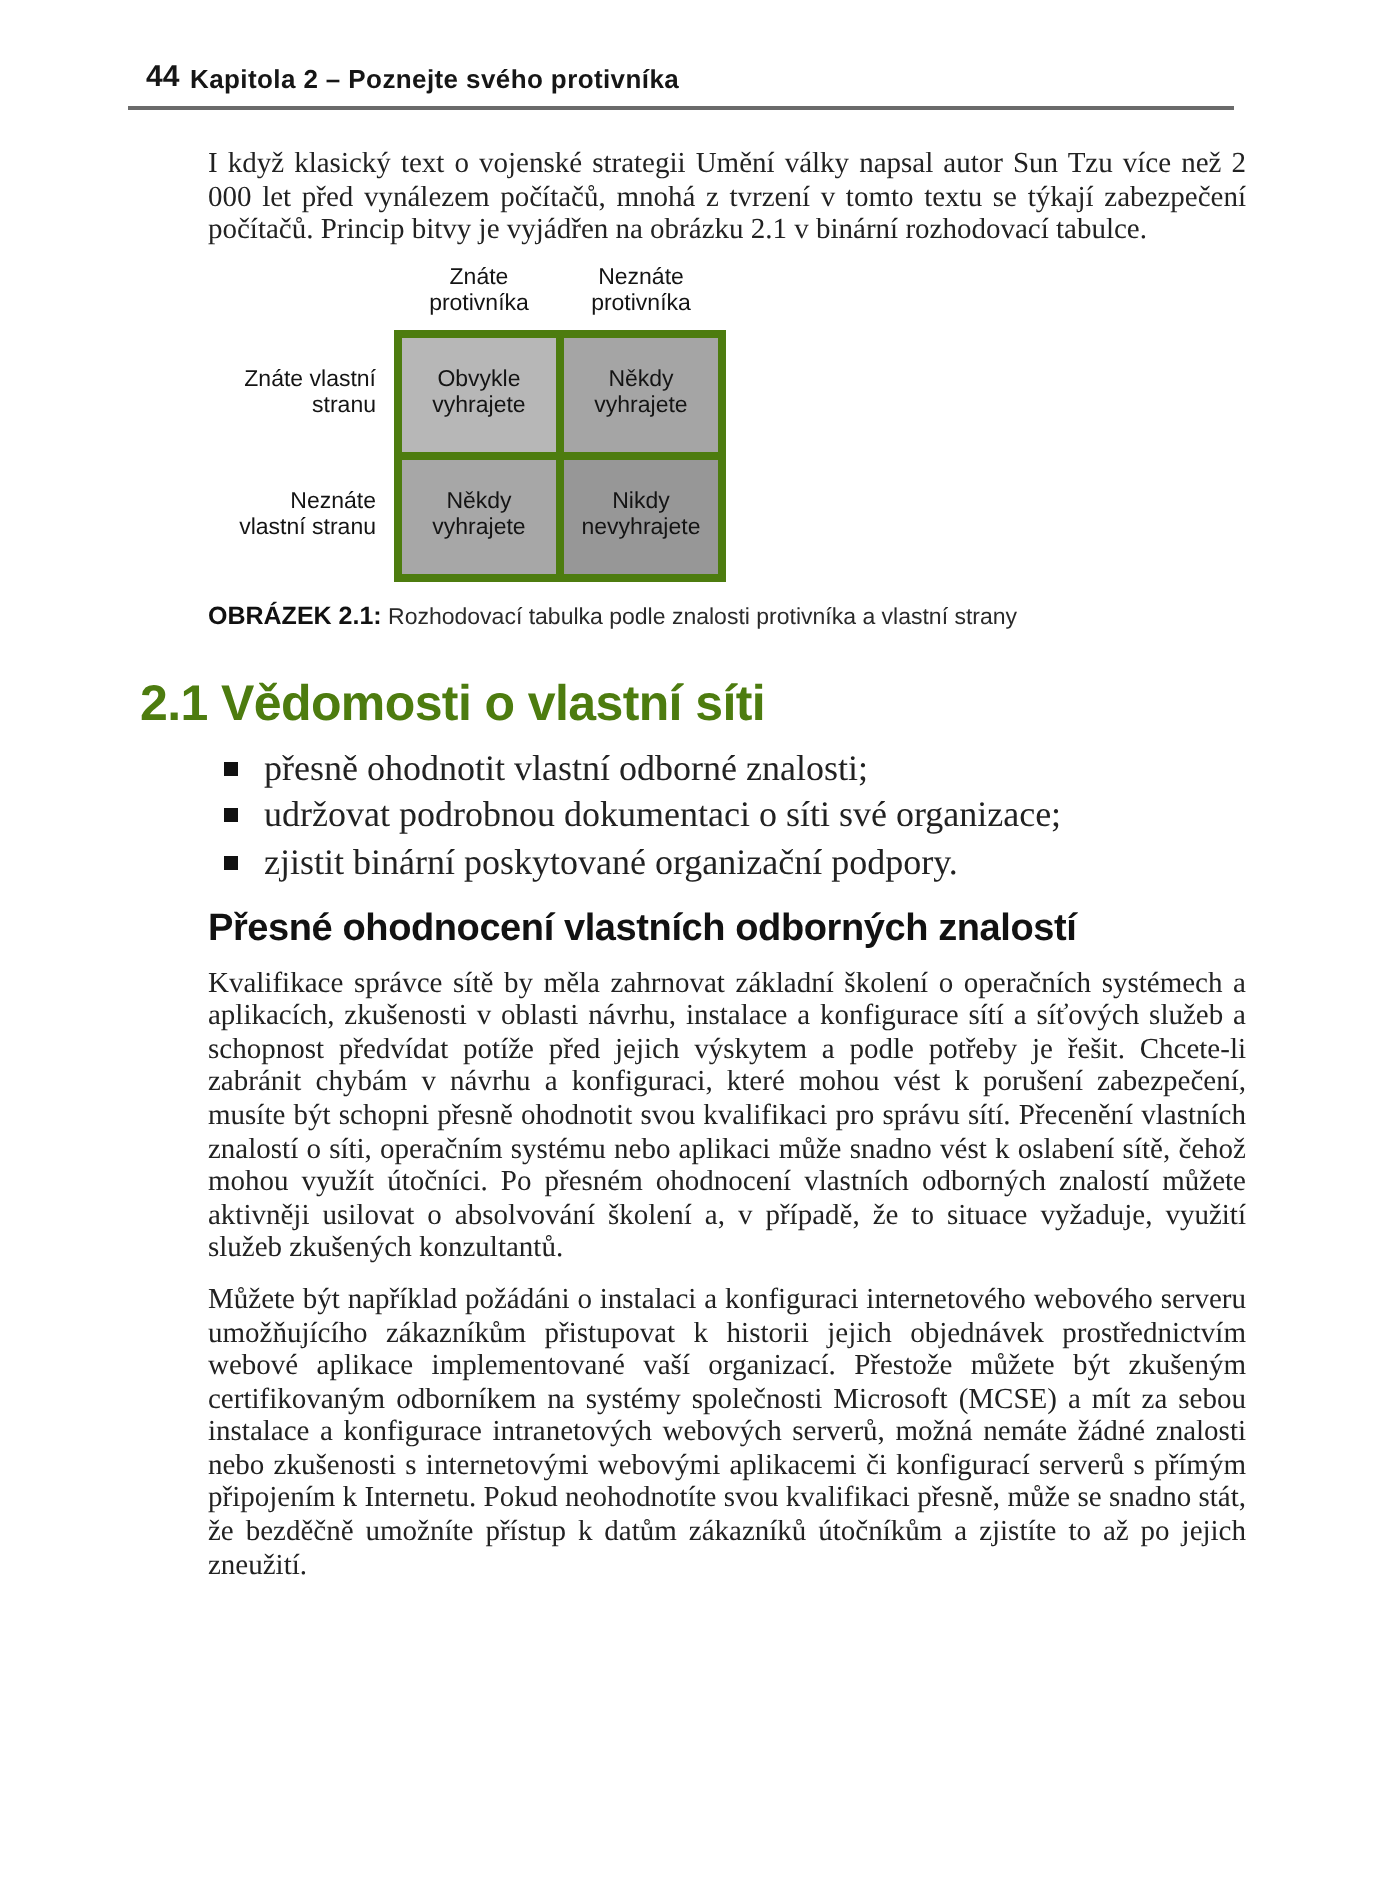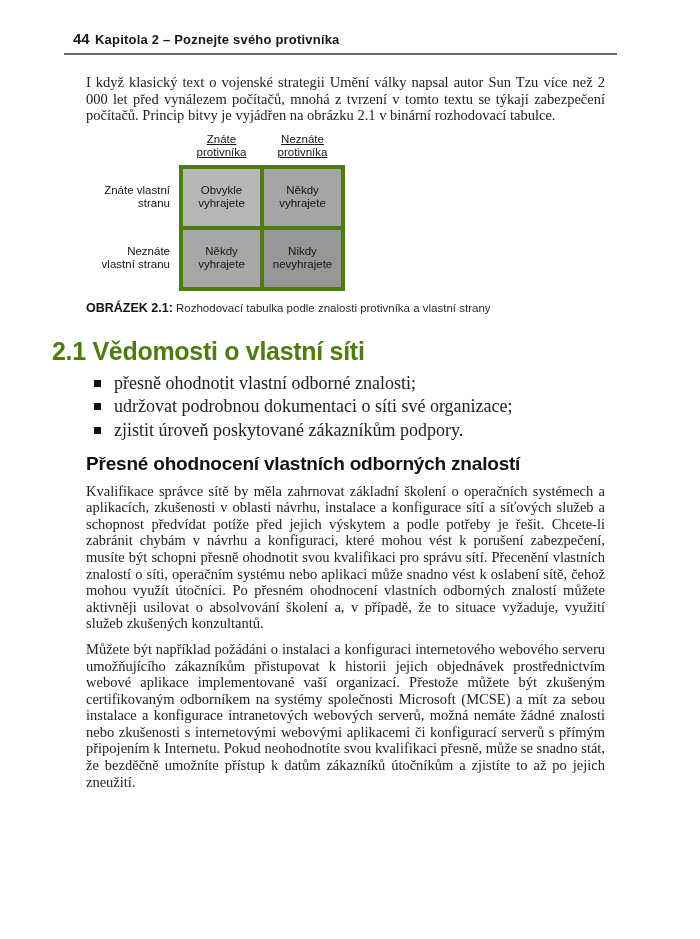--- a/index.html
+++ b/index.html
@@ -23,41 +23,41 @@
     position: absolute; left: 95px; top: 32px;
     font: bold 13px/16px "Liberation Sans", sans-serif;
     letter-spacing: 0.2px;
     color: #161616;
   }
   .header-rule {
     position: absolute; left: 64px; top: 53px;
     width: 553px; height: 2px;
   }
   
-  .content { position: absolute; left: 86px; top: 74px; width: 519px; }
+  .content { position: absolute; left: 104px; top: 74px; width: 519px; }
   p.body {
     margin: 0 0 9px 0;
     font-size: 14.5px;
     line-height: 16.6px;
     text-align: justify;
     color: #222222;
   }
   
   .figure { margin: 4px 0 0 0; }
   table.matrix {
     border-collapse: collapse;
     font-family: "Liberation Sans", sans-serif;
     font-size: 11.5px;
     line-height: 13.5px;
     color: #141414;
   }
   table.matrix th, table.matrix td { white-space: pre-line; font-weight: normal; }
   table.matrix .col-head {
     width: 75px; padding: 0 0 5px 0;
-    text-align: center; vertical-align: bottom; text-decoration: underline;
+    text-align: center; vertical-align: bottom;
   }
   table.matrix .row-head {
     width: 84px; padding: 0 9px 0 0;
     text-align: right; vertical-align: middle;
   }
   table.matrix td.cell {
     width: 75px; height: 55px;
     border: 4px solid #4d7c0f;
     text-align: center; vertical-align: middle;
   }
@@ -147,21 +147,21 @@
       <li>
         <span class="bullet-square"></span>
         <span>přesně ohodnotit vlastní odborné znalosti;</span>
       </li>
       <li>
         <span class="bullet-square"></span>
         <span>udržovat podrobnou dokumentaci o síti své organizace;</span>
       </li>
       <li>
         <span class="bullet-square"></span>
-        <span>zjistit úroveň poskytované zákazníkům podpory.</span>
+        <span>zjistit binární poskytované organizační podpory.</span>
       </li>
     </ul>
 
     <h2 class="subsection-title">Přesné ohodnocení vlastních odborných znalostí</h2>
 
     <p class="body">Kvalifikace správce sítě by měla zahrnovat základní školení o operačních systémech a aplikacích, zkušenosti v oblasti návrhu, instalace a konfigurace sítí a síťových služeb a schopnost předvídat potíže před jejich výskytem a podle potřeby je řešit. Chcete-li zabránit chybám v návrhu a konfiguraci, které mohou vést k porušení zabezpečení, musíte být schopni přesně ohodnotit svou kvalifikaci pro správu sítí. Přecenění vlastních znalostí o síti, operačním systému nebo aplikaci může snadno vést k oslabení sítě, čehož mohou využít útočníci. Po přesném ohodnocení vlastních odborných znalostí můžete aktivněji usilovat o absolvování školení a, v případě, že to situace vyžaduje, využití služeb zkušených konzultantů.</p>
     <p class="body">Můžete být například požádáni o instalaci a konfiguraci internetového webového serveru umožňujícího zákazníkům přistupovat k historii jejich objednávek prostřednictvím webové aplikace implementované vaší organizací. Přestože můžete být zkušeným certifikovaným odborníkem na systémy společnosti Microsoft (MCSE) a mít za sebou instalace a konfigurace intranetových webových serverů, možná nemáte žádné znalosti nebo zkušenosti s internetovými webovými aplikacemi či konfigurací serverů s přímým připojením k Internetu. Pokud neohodnotíte svou kvalifikaci přesně, může se snadno stát, že bezděčně umožníte přístup k datům zákazníků útočníkům a zjistíte to až po jejich zneužití.</p>
 
   </div>
 </div>

